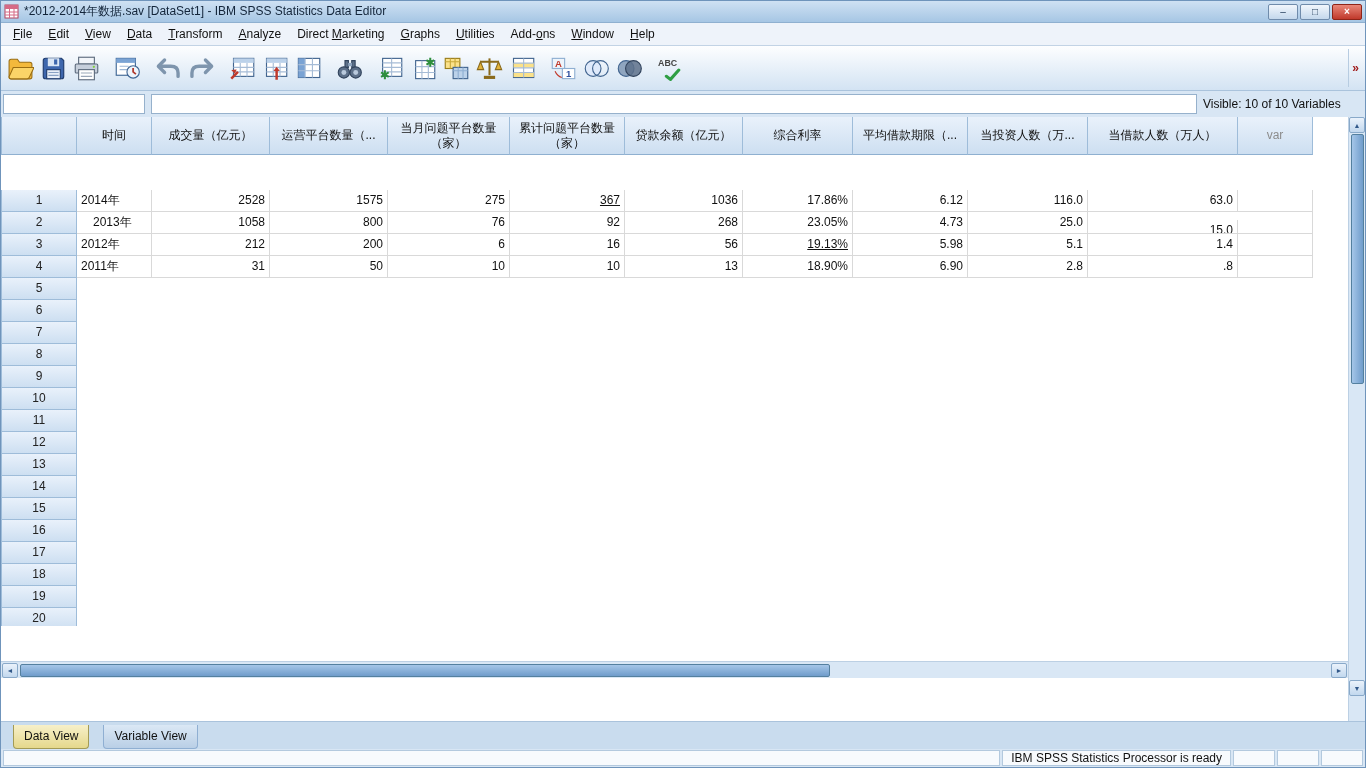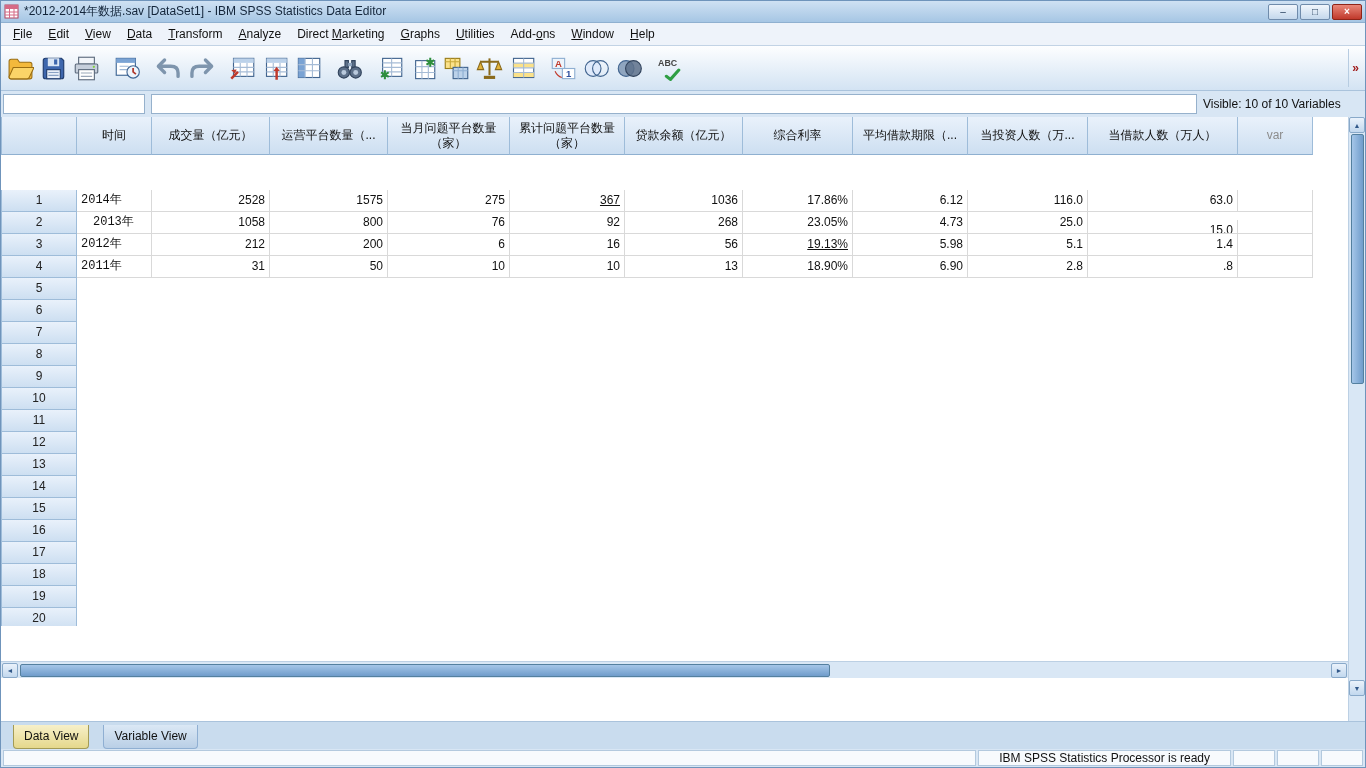--- a/index.html
+++ b/index.html
@@ -60,21 +60,21 @@
   .hcell.corner { width:76px; flex:0 0 76px; border-left:1px solid #9ebcd9; }
   .hcell.varcol { color:#8c8c8c; }
   .grid-body { flex:1; background:#fff; overflow:hidden; }
   .grow { display:flex; height:22px; }
   .rh { width:76px; flex:0 0 76px; background:linear-gradient(#e9f1fb,#cddff1);
     border-right:1px solid #9ebcd9; border-bottom:1px solid #9ebcd9; border-left:1px solid #9ebcd9;
     text-align:center; line-height:21px; color:#222; }
   .dcell { border-right:1px solid #d9d9d9; border-bottom:1px solid #d9d9d9;
     line-height:21px; padding:0 4px; background:#fff; overflow:hidden; white-space:nowrap; }
   .dcell.right { text-align:right; }
-  .dcell.left  { text-align:left;font-family:Liberation Mono, monospace; }
+  .dcell.left  { text-align:left; }
 
   
   .hscroll { height:17px; flex:0 0 17px; display:flex; align-items:center;
     background:#d9e7f5; border-top:1px solid #bcd0e4; }
   .sarrow { width:16px; height:15px; flex:0 0 16px; display:flex; align-items:center; justify-content:center;
     font-size:7px; color:#32598a; background:linear-gradient(#eaf2fb,#c2d8ee);
     border:1px solid #89a9c9; border-radius:2px; margin:0 1px; }
   .hthumb { width:810px; height:13px; border-radius:2px; margin-left:1px;
     background:linear-gradient(#a5c6e8,#6f9ccb); border:1px solid #54809f; }
   .htrack { flex:1; }
@@ -91,21 +91,21 @@
     display:flex; align-items:flex-end; padding-left:12px; gap:14px; }
   .tab { padding:4px 10px 5px 10px; border:1px solid #8fafd2; border-top:none;
     border-radius:0 0 4px 4px; background:linear-gradient(#dbe8f5,#b9cfe6); white-space:nowrap; }
   .tab.active { background:linear-gradient(#f7f0c9,#e5d88c); border-color:#a39b55; }
 
   
   .status-bar { height:18px; flex:0 0 18px; display:flex; align-items:stretch;
     background:#d8e6f4; padding:1px 2px; gap:2px; }
   .pane { border:1px solid #b3c9de; background:#f7fafd; line-height:14px; }
   .pane.main { flex:1; }
-  .pane.msg { padding:0 20px; white-space:nowrap;text-align:center; }
+  .pane.msg { padding:0 8px; white-space:nowrap;text-align:center; }
   .pane.small { width:42px; }
 </style>
 </head>
 <body>
 
 <div class="window">
 
   <div class="titlebar">
     <span class="app-icon">
         <svg width="15" height="15" viewBox="0 0 15 15">

